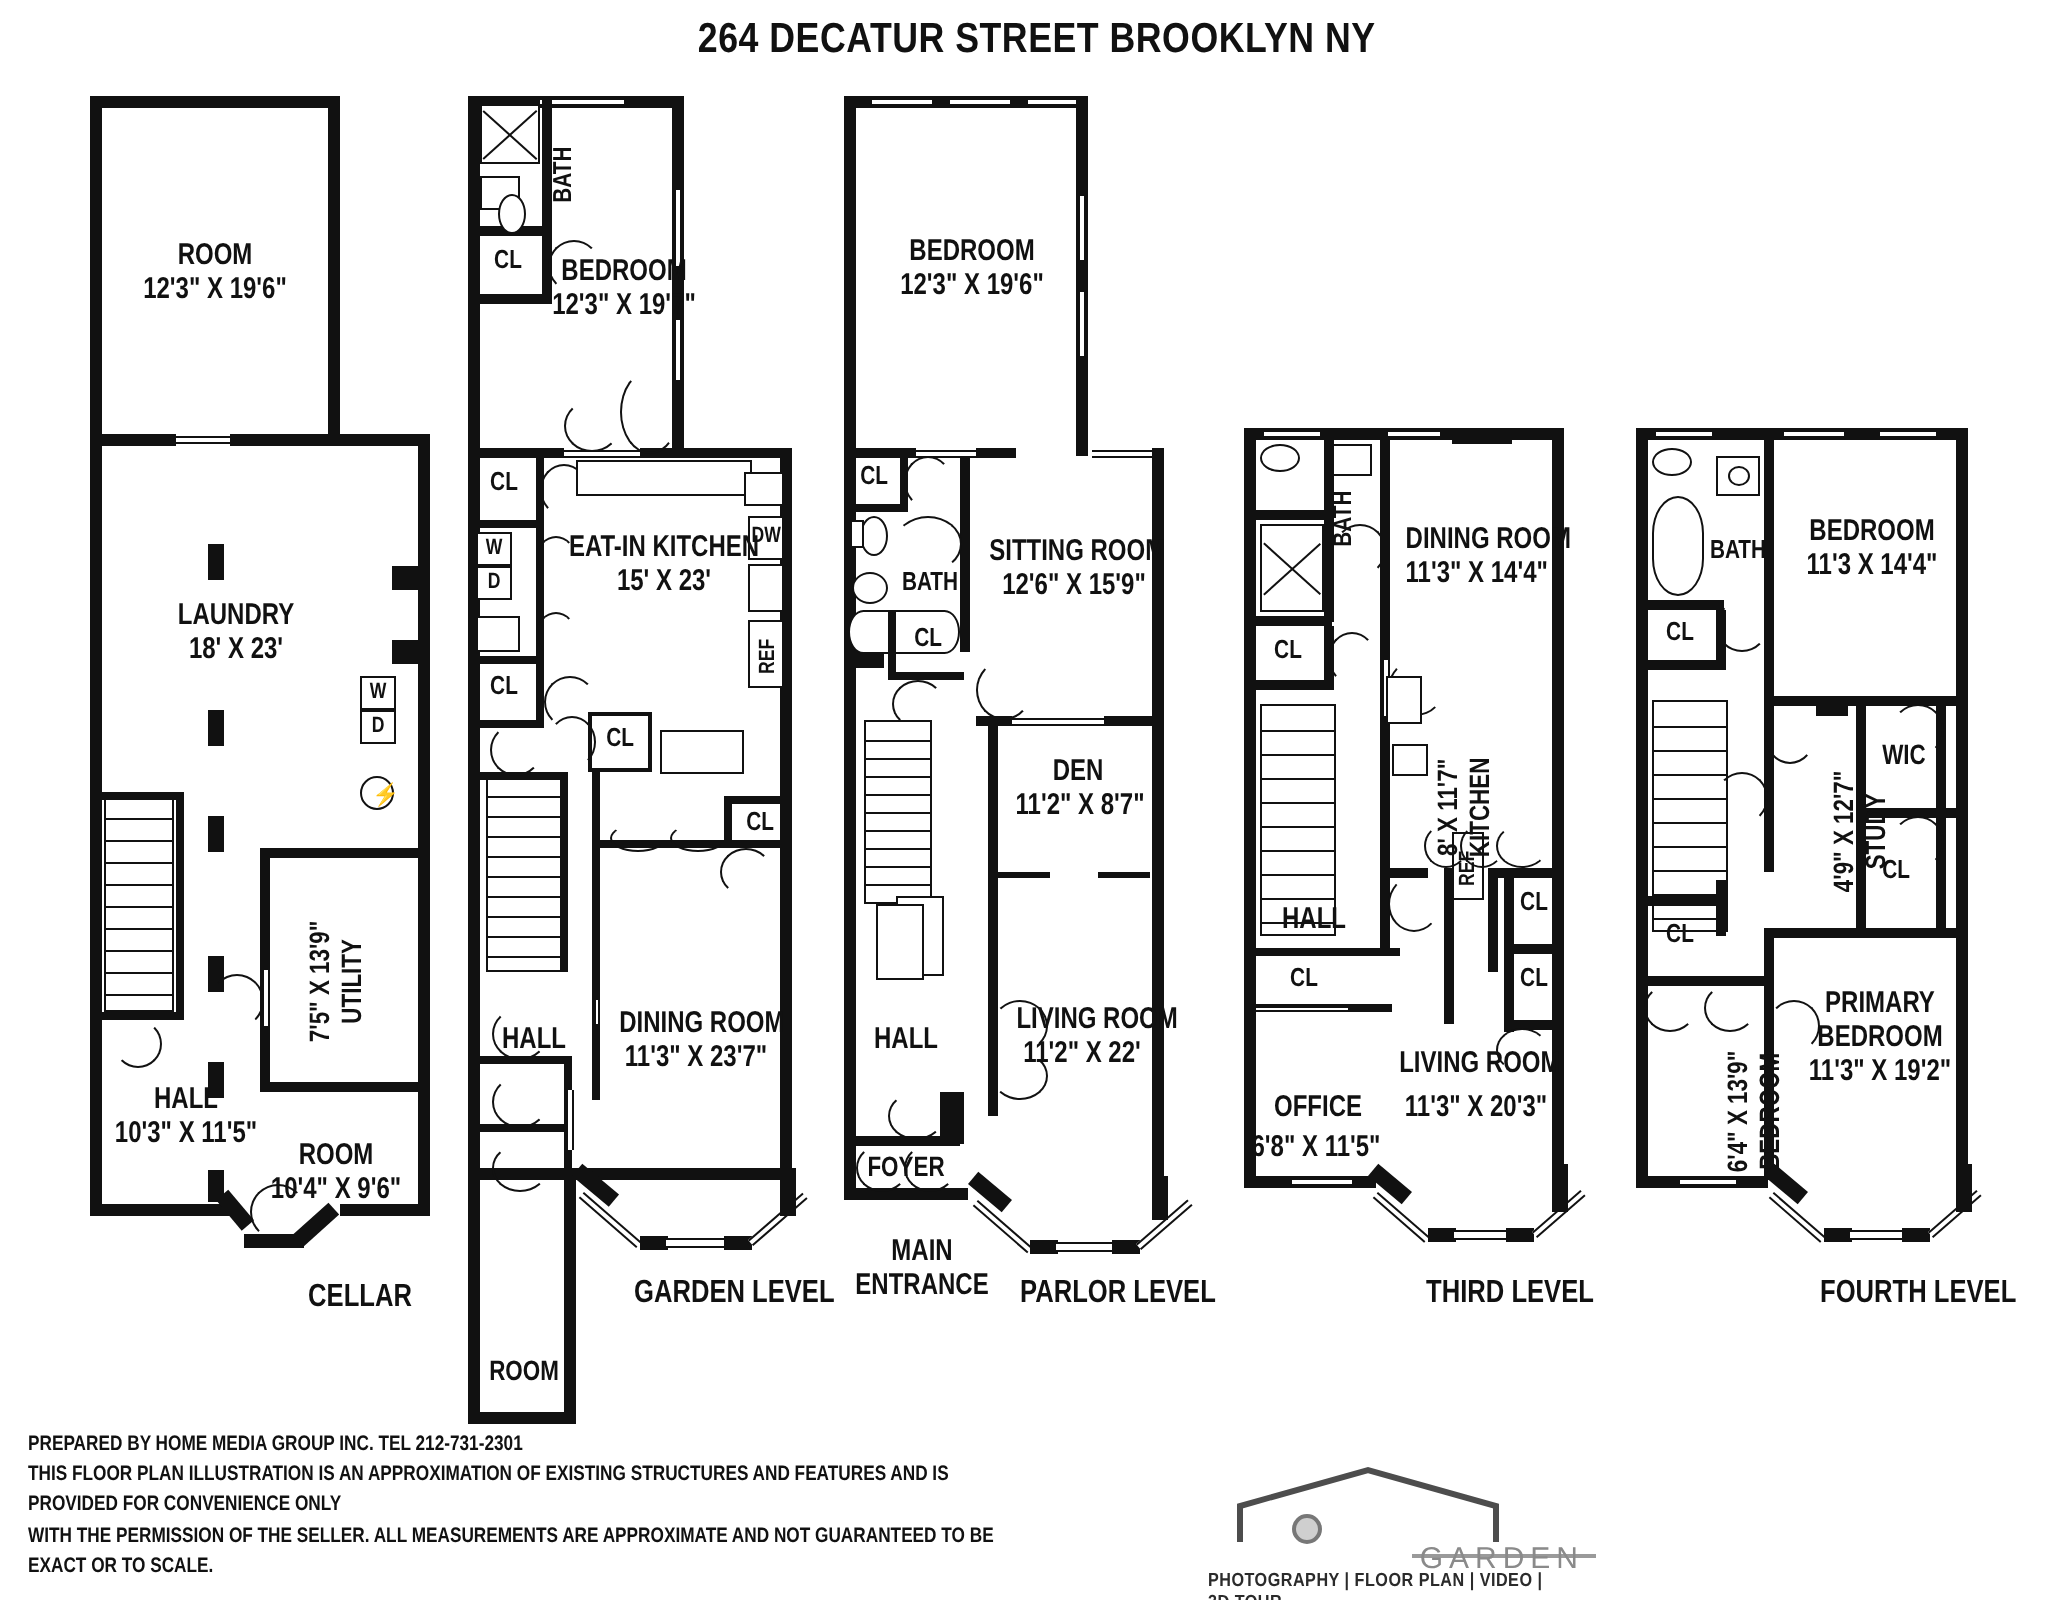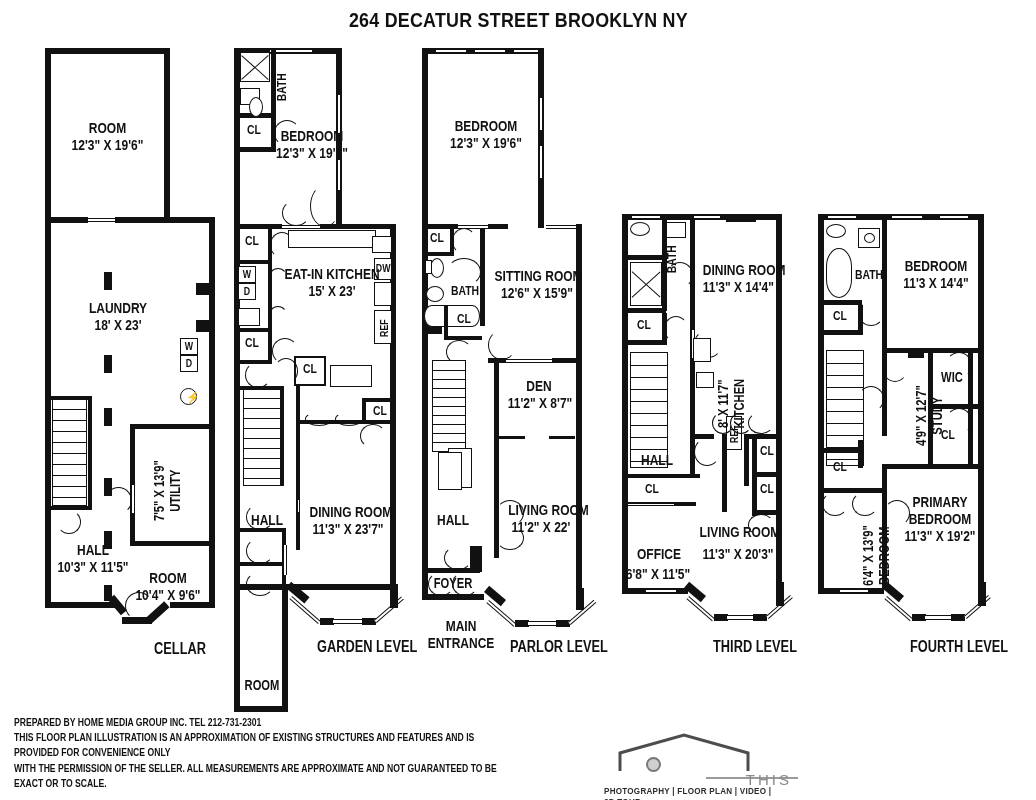--- a/index.html
+++ b/index.html
@@ -621,15 +621,15 @@
   <div>THIS FLOOR PLAN ILLUSTRATION IS AN APPROXIMATION OF EXISTING STRUCTURES AND FEATURES AND IS PROVIDED FOR CONVENIENCE ONLY</div>
   <div>WITH THE PERMISSION OF THE SELLER. ALL MEASUREMENTS ARE APPROXIMATE AND NOT GUARANTEED TO BE EXACT OR TO SCALE.</div>
 </div>
 
 <div class="logo">
   <svg class="logo-roof" viewBox="0 0 132 40">
     <polyline points="2,38 2,20 66,2 130,20 130,38" fill="none" stroke="#4d4d4d" stroke-width="3"></polyline>
   </svg>
   <div class="logo-cam"></div>
   <div class="logo-line"></div>
-  <div class="logo-group">THIS</div>
+  <div class="logo-group">GARDEN</div>
   <div class="logo-tag"><span>PHOTOGRAPHY  |  FLOOR PLAN  |  VIDEO  |  3D TOUR</span></div>
 </div>
 
 </body></html>

